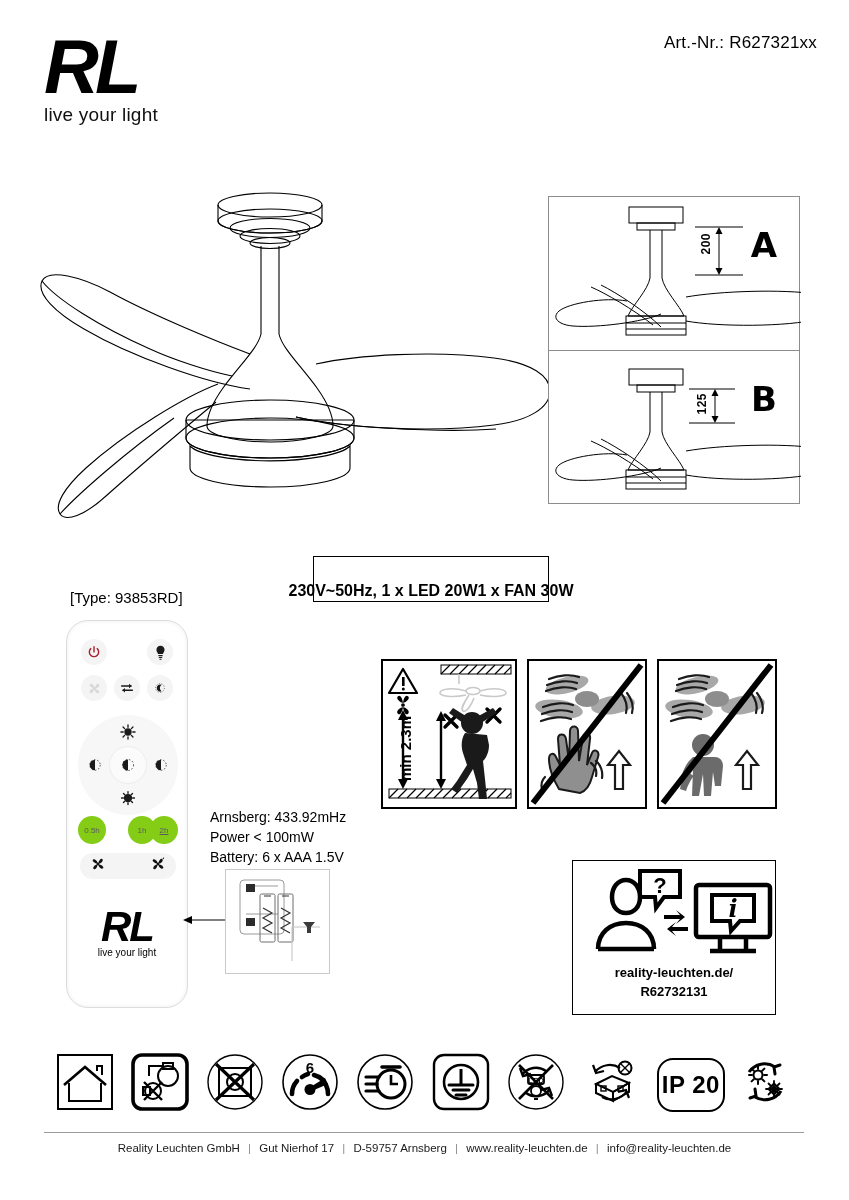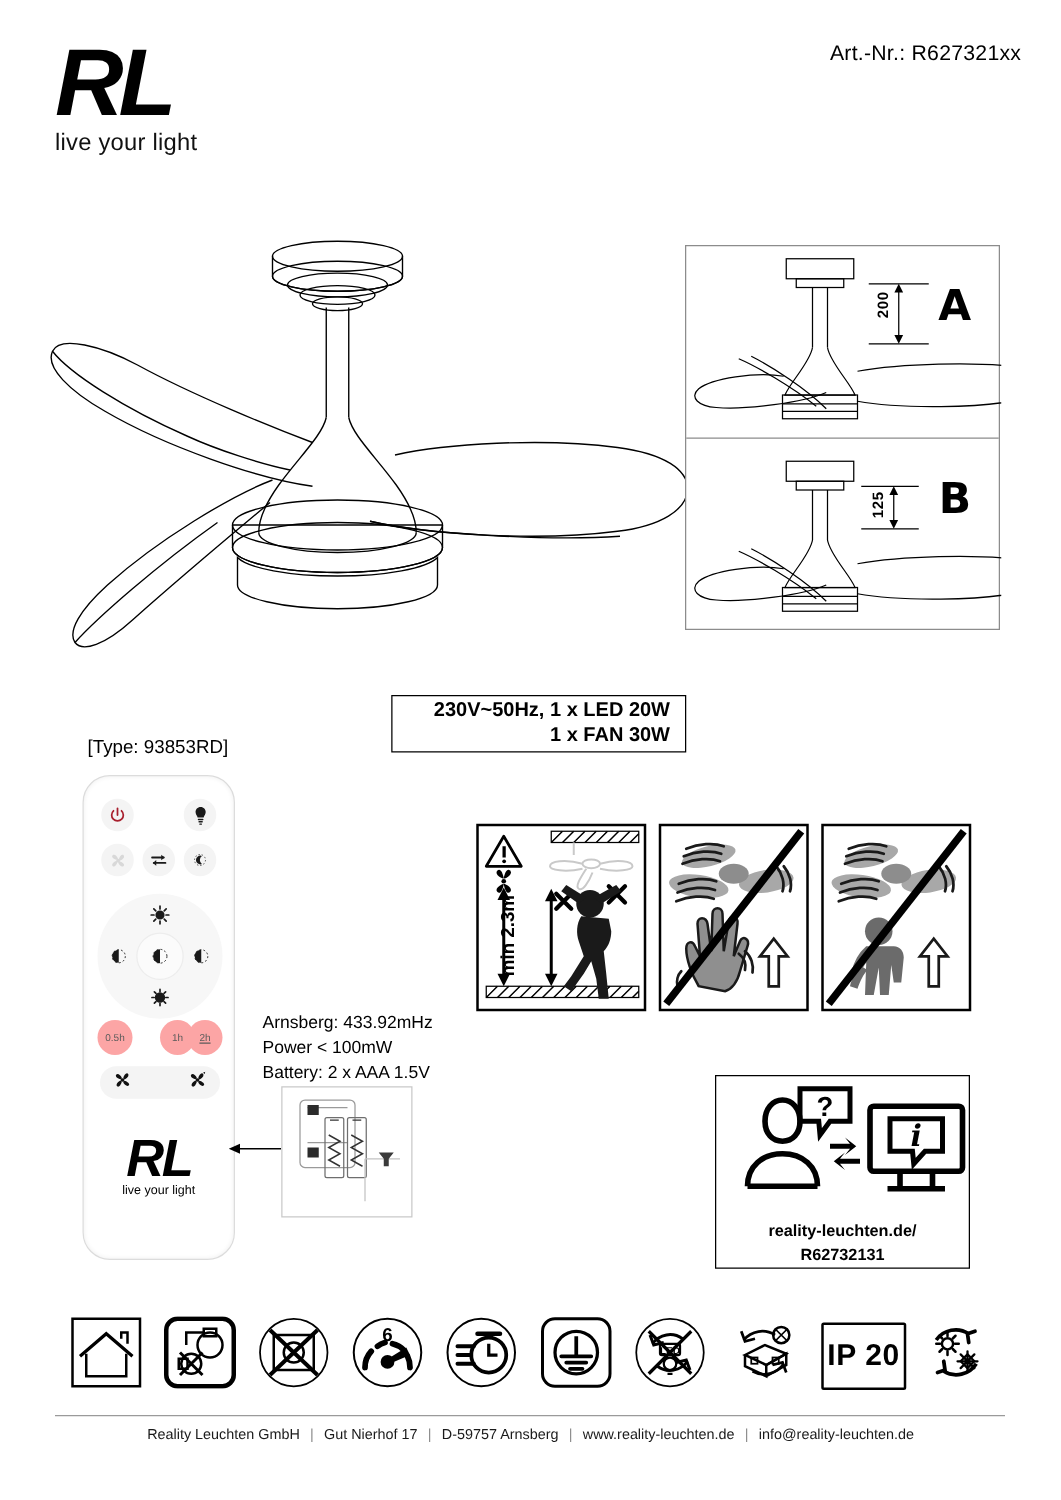--- a/index.html
+++ b/index.html
@@ -29,38 +29,38 @@
   .variant-box { position:absolute; left:548px; top:196px; width:252px; height:308px;
                  border:1px solid #8c8c8c; background:#fff; }
   .variant-cell { position:relative; width:100%; height:50%; }
   .variant-cell + .variant-cell { border-top:1px solid #8c8c8c; }
   .variant-letter { position:absolute; right:22px; top:28px; font-size:34px; font-weight:bold; font-family:"DejaVu Sans", sans-serif; }
   .variant-dim { position:absolute; font-size:12px; font-weight:bold;
                  writing-mode:vertical-rl; transform:rotate(180deg); letter-spacing:0.5px; }
 
   
   .spec-box { position:absolute; left:313px; top:556px; width:236px; height:46px;
-              border:1px solid #000; display:flex; flex-direction:column;
+              border:1px solid #000; display:flex; flex-direction:row;
               justify-content:center; align-items:flex-end; padding:0 12px; }
   .spec-line { font-size:16px; font-weight:bold; line-height:1.25; white-space:nowrap; }
 
   
   .type-label { position:absolute; left:70px; top:589px; font-size:15px; }
   .remote { position:absolute; left:66px; top:620px; width:122px; height:388px;
             border:1px solid #dcdcdc; border-radius:22px; background:#fff;
             box-shadow:0 0 4px rgba(0,0,0,0.07) inset; }
   .rbtn { position:absolute; border-radius:50%; background:#f4f4f4;
           display:flex; align-items:center; justify-content:center; }
   .rbtn-sm { width:26px; height:26px; }
   .ring { position:absolute; left:11px; top:94px; width:100px; height:100px;
           border-radius:50%; background:#f7f7f7; }
   .ring-inner { position:absolute; left:31px; top:31px; width:38px; height:38px;
                 border-radius:50%; background:#fbfbfb; border:1px solid #ededed; }
   .timer-btn { position:absolute; width:28px; height:28px; border-radius:50%;
-               background:#fca5a5; display:flex; align-items:center;
+               background:#84cc16; display:flex; align-items:center;
                justify-content:center; font-size:8px; color:#5b5b5b; }
   .speed-pill { position:absolute; left:13px; top:232px; width:96px; height:26px;
                 border-radius:13px; background:#f4f4f4; display:flex;
                 align-items:center; justify-content:space-between; padding:0 10px; }
   .remote-logo { position:absolute; left:0; right:0; top:288px; text-align:center; }
   .remote-logo .rl { font-size:42px; font-weight:bold; font-style:italic;
                      letter-spacing:-2px; line-height:0.85; }
   .remote-logo .tag { font-size:10px; margin-top:2px; }
 
   
@@ -73,28 +73,28 @@
 
   
   .picto { position:absolute; border:2px solid #000; background:#fff; }
   .picto-1 { left:381px; top:659px; width:136px; height:150px; }
   .picto-2 { left:527px; top:659px; width:120px; height:150px; }
   .picto-3 { left:657px; top:659px; width:120px; height:150px; }
 
   
   .info-box { position:absolute; left:572px; top:860px; width:204px; height:155px;
               border:1px solid #000; background:#fff; }
-  .info-url { position:absolute; left:0; right:0; bottom:0; text-align:center;
+  .info-url { position:absolute; left:0; right:0; bottom:12px; text-align:center;
               font-size:13px; font-weight:bold; line-height:1.45; }
 
   
   .icon-row { position:absolute; left:56px; top:1048px; width:744px; height:74px;
               display:flex; align-items:center; justify-content:space-between; }
   .icon-cell { width:64px; height:64px; position:relative; flex:0 0 auto; }
-  .ip-badge { width:68px; height:54px; border:2px solid #000; border-radius:2px;
+  .ip-badge { width:68px; height:54px; border:2px solid #000; border-radius:16px;
               display:flex; align-items:center; justify-content:center;
               font-size:24px; font-weight:bold; letter-spacing:0.5px; }
 
   
   .footer-rule { position:absolute; left:44px; top:1132px; width:760px; height:1px; background:#9a9a9a; }
   .footer { position:absolute; left:0; right:0; top:1142px; text-align:center; font-size:11.5px; color:#1a1a1a; }
   .footer b { font-weight:normal; }
   .footer .sep { color:#8c8c8c; padding:0 5px; }
 </style>
 </head>
@@ -313,21 +313,21 @@
 
     <div class="remote-logo">
       <div class="rl">RL</div>
       <div class="tag">live your light</div>
     </div>
   </div>
 
   <div class="remote-specs">
     <div>Arnsberg: 433.92mHz</div>
     <div>Power &lt; 100mW</div>
-    <div>Battery: 2 x AAA 1.5V</div>
+    <div>Battery: 6 x AAA 1.5V</div>
   </div>
 
   <div class="batt-arrow">
     <svg width="42" height="12" viewBox="0 0 42 12" fill="none" stroke="#000" stroke-width="1.1">
       <path d="M42 6 H6"></path>
       <path d="M0 6 l9 -4 v8 z" fill="#000" stroke="none"></path>
     </svg>
   </div>
   <div class="battery-box">
     <svg width="103" height="103" viewBox="0 0 103 103" fill="none" stroke="#9a9a9a" stroke-width="1">

